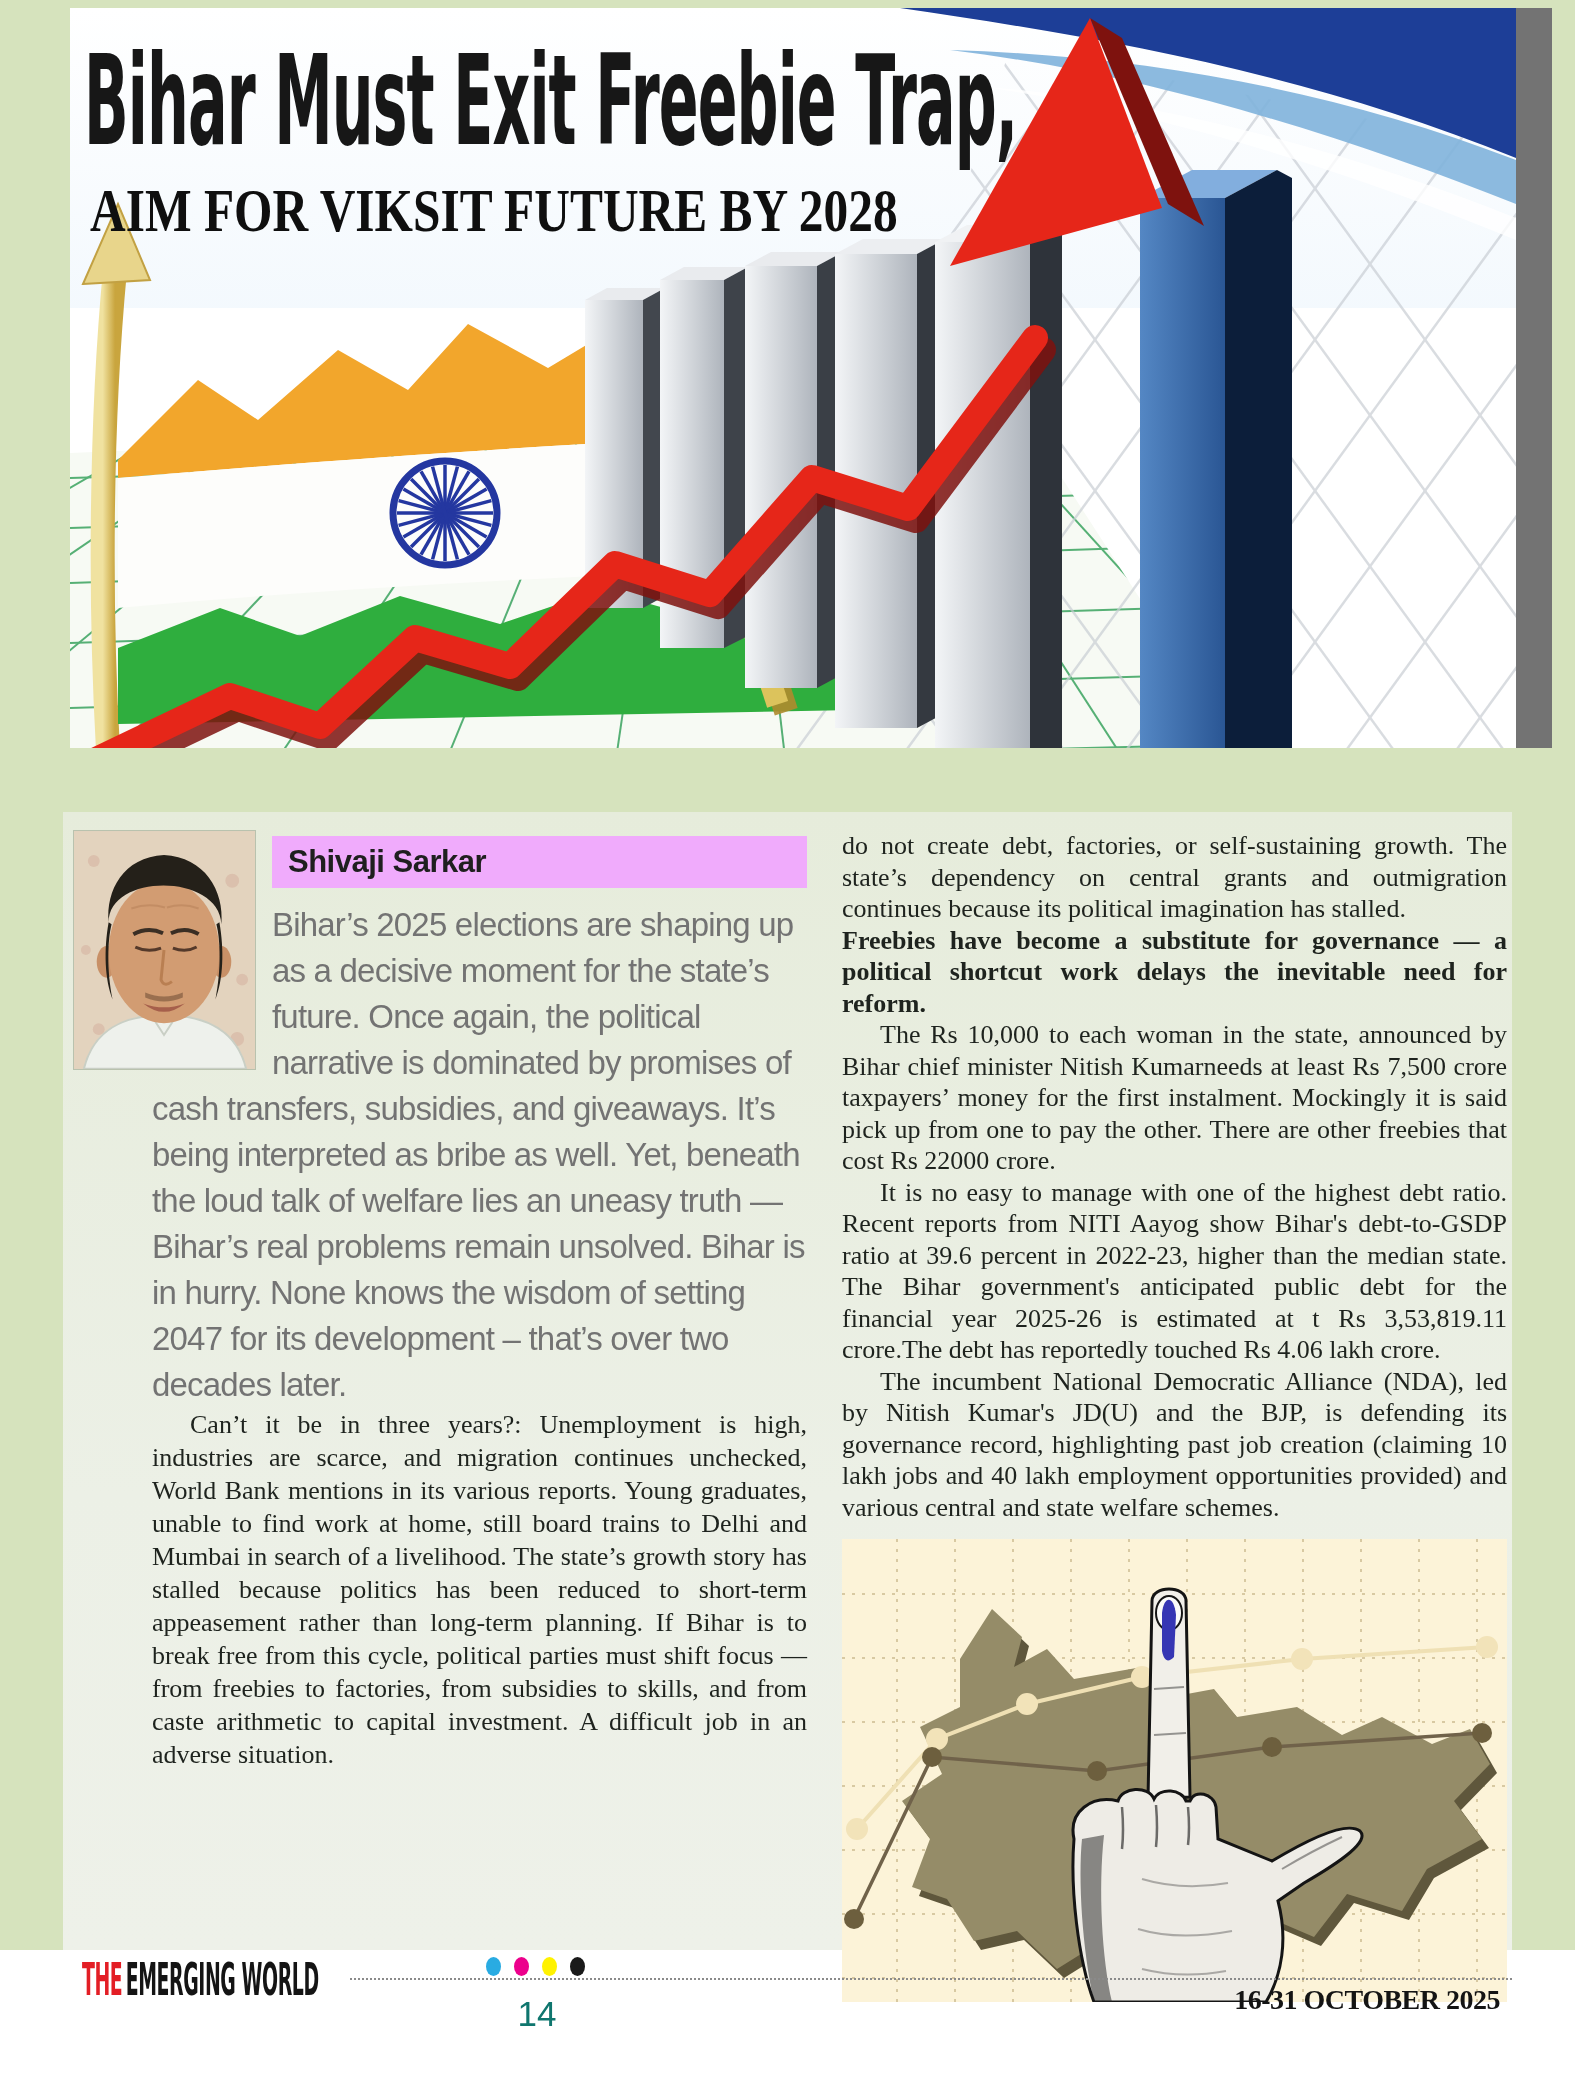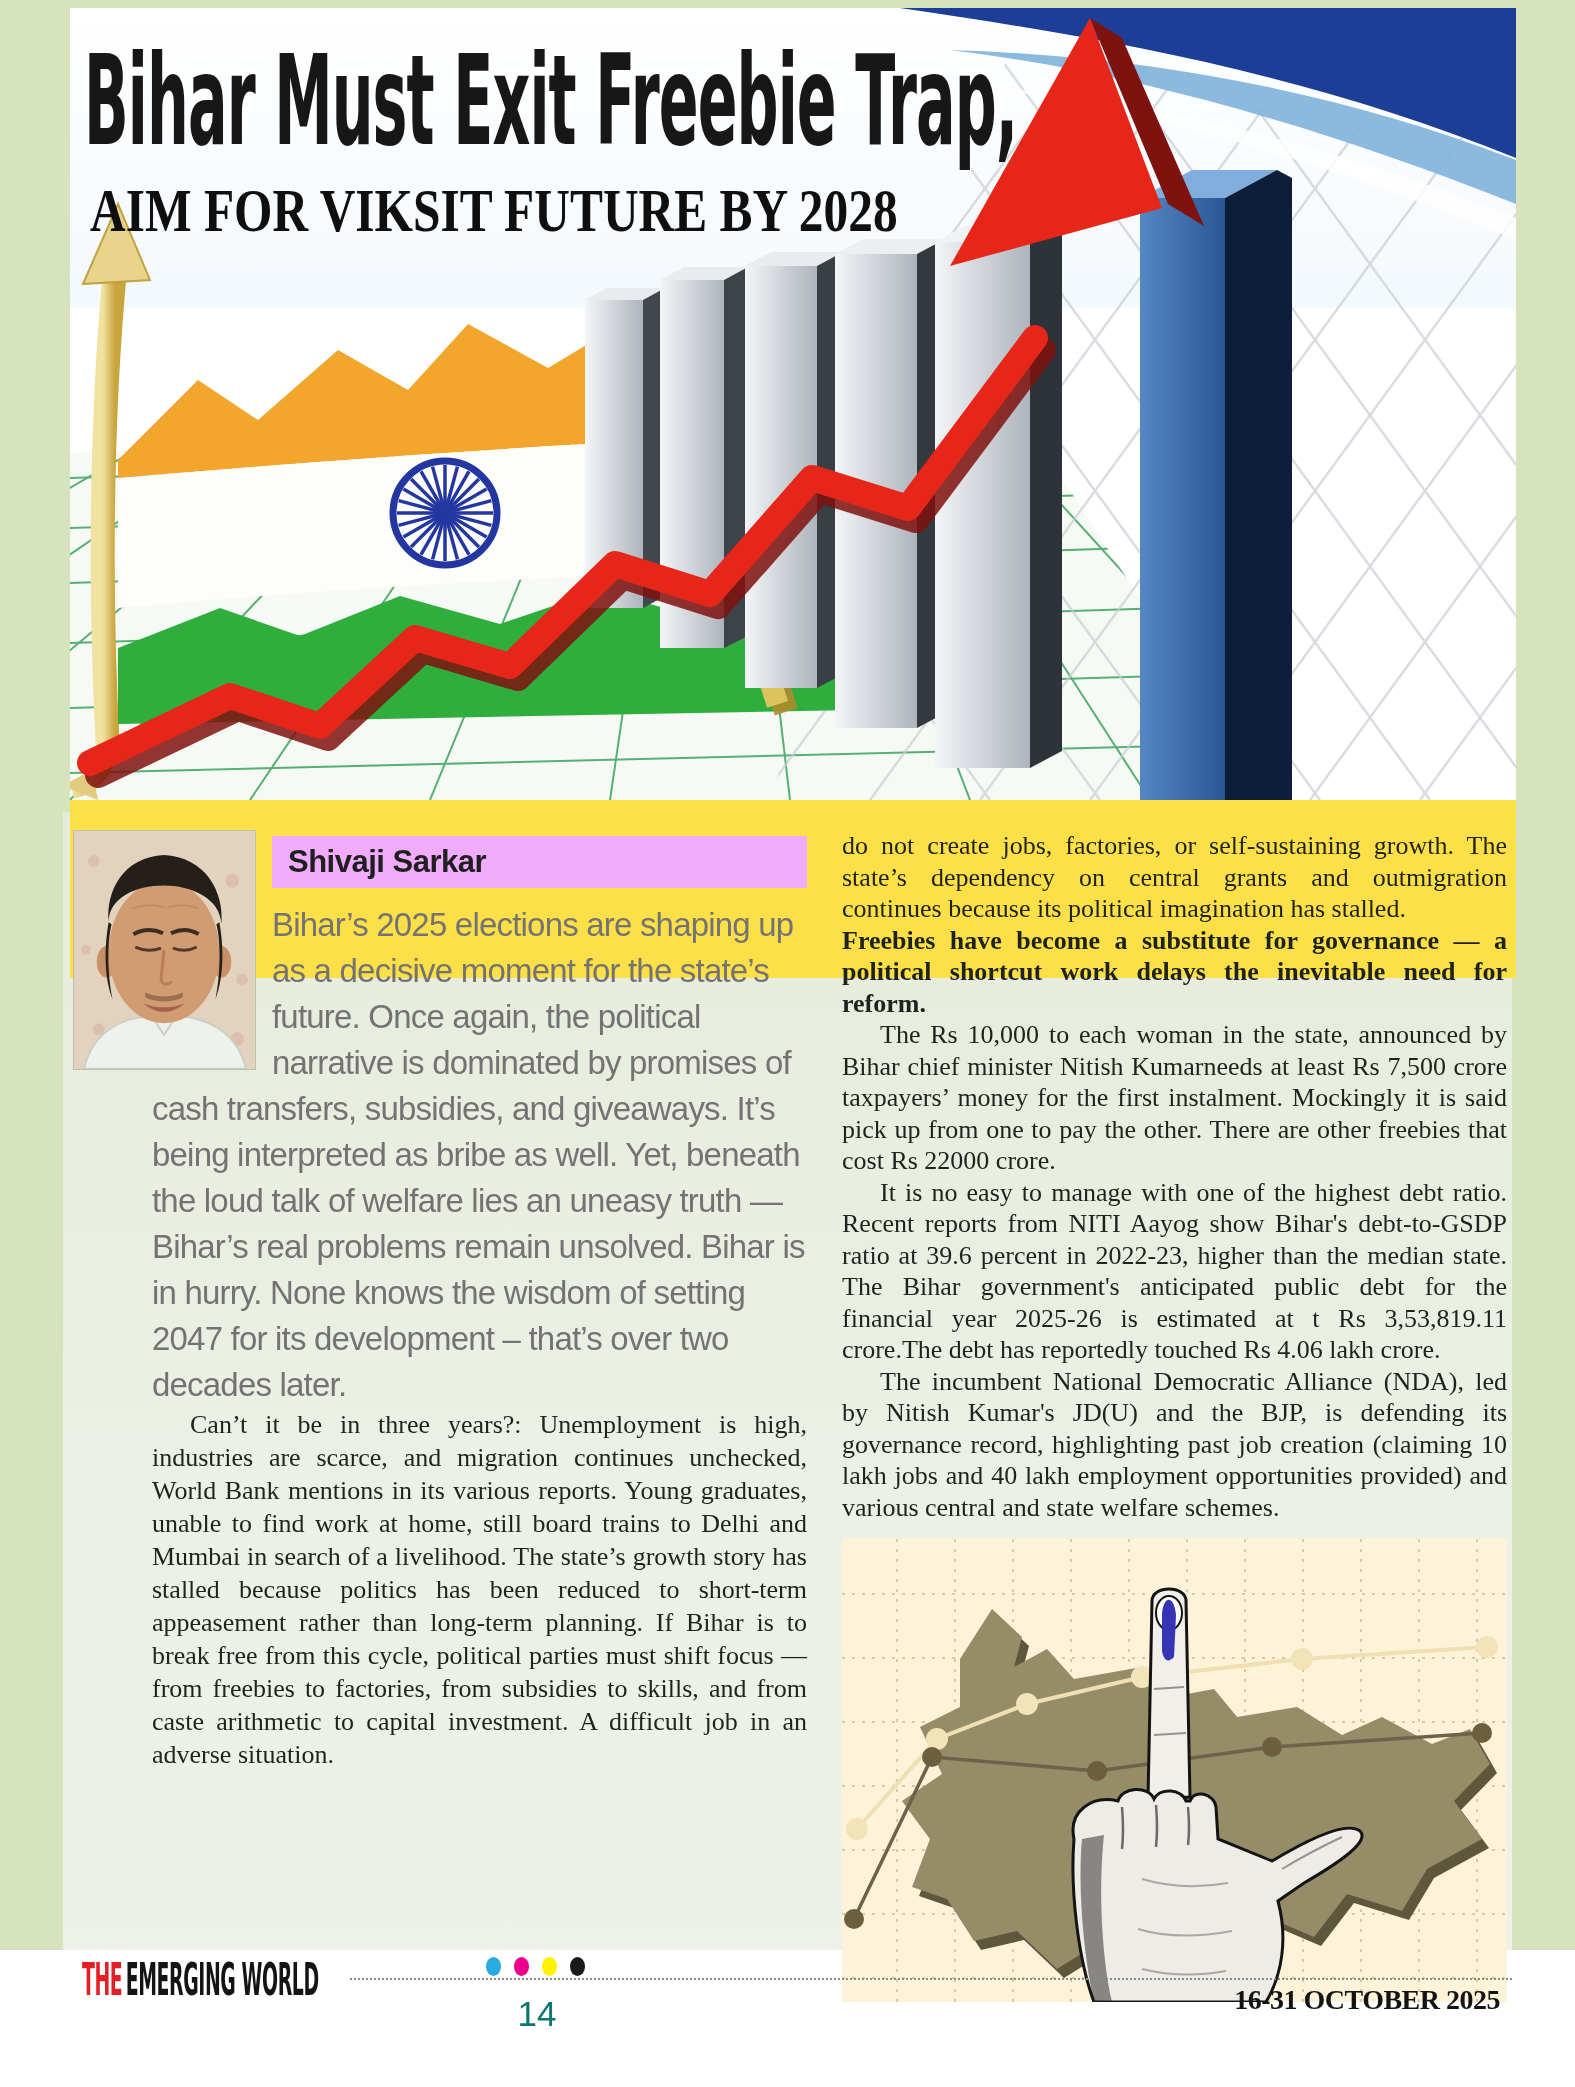--- a/index.html
+++ b/index.html
@@ -5,21 +5,21 @@
   html,body{margin:0;padding:0;}
   body{
     width:1575px;height:2087px;position:relative;overflow:hidden;
     background:#d6e3bd;font-family:"Liberation Sans",sans-serif;
   }
   .article-band{position:absolute;left:63px;top:812px;width:1449px;height:1138px;
     background:linear-gradient(180deg,#e6ecdb 0%,#ecf0e6 60%,#eef1e9 100%);z-index:0;}
   .footer-strip{position:absolute;left:0;top:1950px;width:1575px;height:137px;background:#ffffff;z-index:1;}
 
   
-  .hero{position:absolute;left:70px;top:8px;width:1446px;height:970px;background:#fde047;z-index:2;overflow:hidden;}
+  .hero{position:absolute;left:70px;top:8px;width:1446px;height:740px;background:#737373;z-index:2;overflow:hidden;padding-left:36px;}
   .hero svg{position:absolute;left:0;top:0;}
   .hero-headline{
     position:absolute;left:14px;top:30px;white-space:nowrap;
     font-family:"DejaVu Sans",sans-serif;font-weight:bold;font-size:125px;line-height:1;
     letter-spacing:-2px;color:#171717;transform:scaleX(.47);transform-origin:left top;
   }
   .hero-subheadline{
     position:absolute;left:20px;top:172px;white-space:nowrap;
     font-family:"Liberation Serif",serif;font-weight:bold;font-size:61px;line-height:1;
     color:#0f0f0f;transform:scaleX(.81);transform-origin:left top;
@@ -271,21 +271,21 @@
       <div class="author-name">Shivaji Sarkar</div>
     </div>
 
     <p class="intro">Bihar’s 2025 elections are shaping up as a decisive moment for the state’s future. Once again, the political narrative is dominated by promises of cash transfers, subsidies, and giveaways. It’s being interpreted as bribe as well. Yet, beneath the loud talk of welfare lies an uneasy truth — Bihar’s real problems remain unsolved. Bihar is in hurry. None knows the wisdom of setting 2047 for its development – that’s over two decades later.</p>
 
     <p class="serif indent"><span class="lead-bold">Can’t it be in three years?:</span><span> Unemployment is high, industries are scarce, and migration continues unchecked, World Bank mentions in its various reports. Young graduates, unable to find work at home, still board trains to Delhi and Mumbai in search of a livelihood. The state’s growth story has stalled because politics has been reduced to short-term appeasement rather than long-term planning. If Bihar is to break free from this cycle, political parties must shift focus — from freebies to factories, from subsidies to skills, and from caste arithmetic to capital investment. A difficult job in an adverse situation.</span></p>
 
   </div>
 
   <div class="col-right">
-    <p class="serif">do not create jobs, factories, or self-sustaining growth. The state’s dependency on central grants and outmigration continues because its political imagination has stalled.</p>
+    <p class="serif">do not create debt, factories, or self-sustaining growth. The state’s dependency on central grants and outmigration continues because its political imagination has stalled.</p>
     <p class="serif bold-para">Freebies have become a substitute for governance — a political shortcut work delays the inevitable need for reform.</p>
     <p class="serif indent">The Rs 10,000 to each woman in the state, announced by Bihar chief minister Nitish Kumarneeds at least Rs 7,500 crore taxpayers’ money for the first instalment. Mockingly it is said pick up from one to pay the other. There are other freebies that cost Rs 22000 crore.</p>
     <p class="serif indent">It is no easy to manage with one of the highest debt ratio. Recent reports from NITI Aayog show Bihar's debt-to-GSDP ratio at 39.6 percent in 2022-23, higher than the median state. The Bihar government's anticipated public debt for the financial year 2025-26 is estimated at t Rs 3,53,819.11 crore.The debt has reportedly touched Rs 4.06 lakh crore.</p>
     <p class="serif indent">The incumbent National Democratic Alliance (NDA), led by Nitish Kumar's JD(U) and the BJP, is defending its governance record, highlighting past job creation (claiming 10 lakh jobs and 40 lakh employment opportunities provided) and various central and state welfare schemes.</p>
 
     <svg class="bottom-art" viewBox="0 0 665 463">
       <rect width="665" height="463" fill="#fcf3d8"></rect>
       <g stroke="#d8c9a2" stroke-width="2" stroke-dasharray="3 7">
         <line x1="55" y1="0" x2="55" y2="463"></line>
           <line x1="113" y1="0" x2="113" y2="463"></line>

